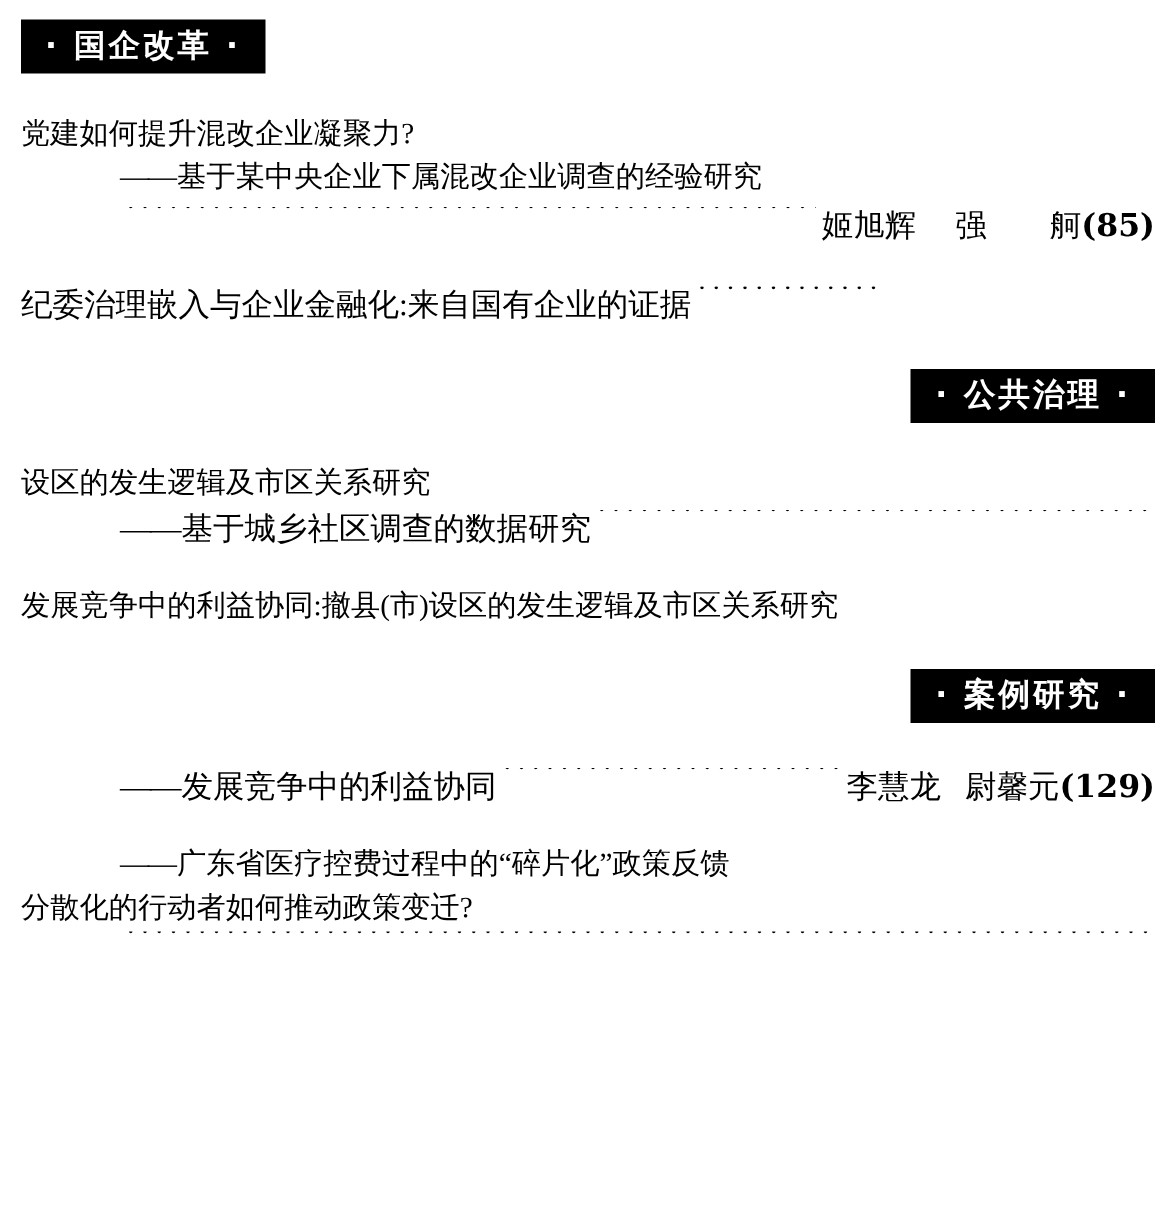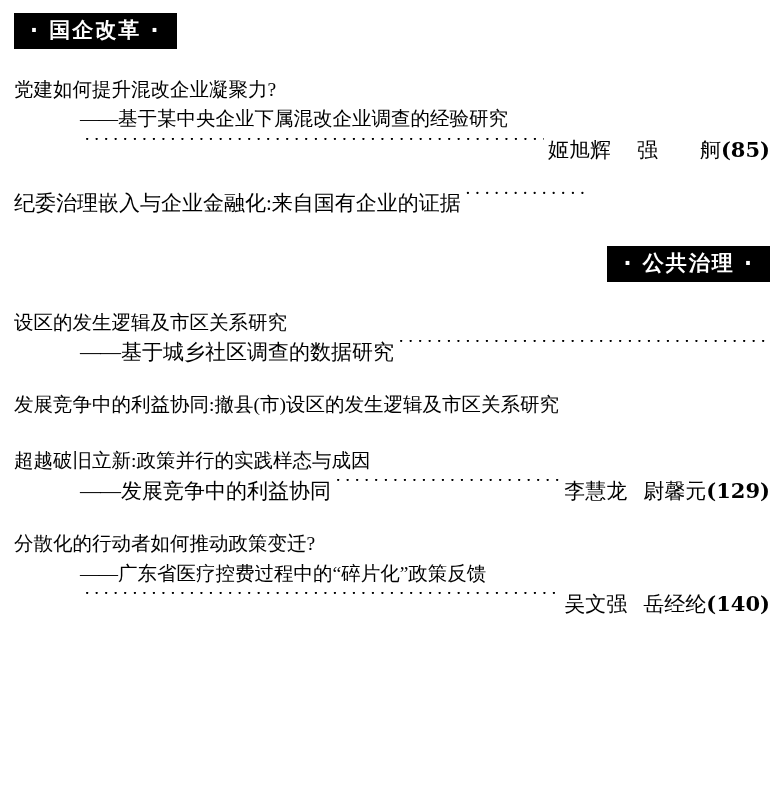--- a/index.html
+++ b/index.html
@@ -130,39 +130,38 @@
       <span class="dash">——</span>
         <span>基于城乡社区调查的数据研究</span>
       <span class="leader"></span>
     </div>
   </div>
 
   <div class="entry">
     <div class="title-line">发展竞争中的利益协同:撤县(市)设区的发生逻辑及市区关系研究</div>
   </div>
 
+  <div class="sec-wrap">
+    <div class="section-head">· 案例研究 ·</div>
+  </div>
 
   <div class="entry first">
-    <div class="title-line">超越破旧立新:政策并行的实践样态与成因</div>
     <div class="line sub-line">
       <span class="dash">——</span>
         <span>发展竞争中的利益协同</span>
       <span class="leader"></span>
       <span class="authors">
         <span>李慧龙</span><span class="auth-gap-s"></span><span>尉馨元</span><span class="page-num">(129)</span>
       </span>
     </div>
   </div>
 
   <div class="entry">
-    <div class="title-line">分散化的行动者如何推动政策变迁?</div>
     <div class="title-line sub-line">
       <span class="dash">——</span><span>广东省医疗控费过程中的“碎片化”政策反馈</span>
     </div>
+    <div class="title-line">分散化的行动者如何推动政策变迁?</div>
     <div class="line indent-dots">
       <span class="leader"></span>
-      <span class="authors">
-        <span>吴文强</span><span class="auth-gap-s"></span><span>岳经纶</span><span class="page-num">(140)</span>
-      </span>
     </div>
   </div>
 
 </div>
 
 </body></html>

